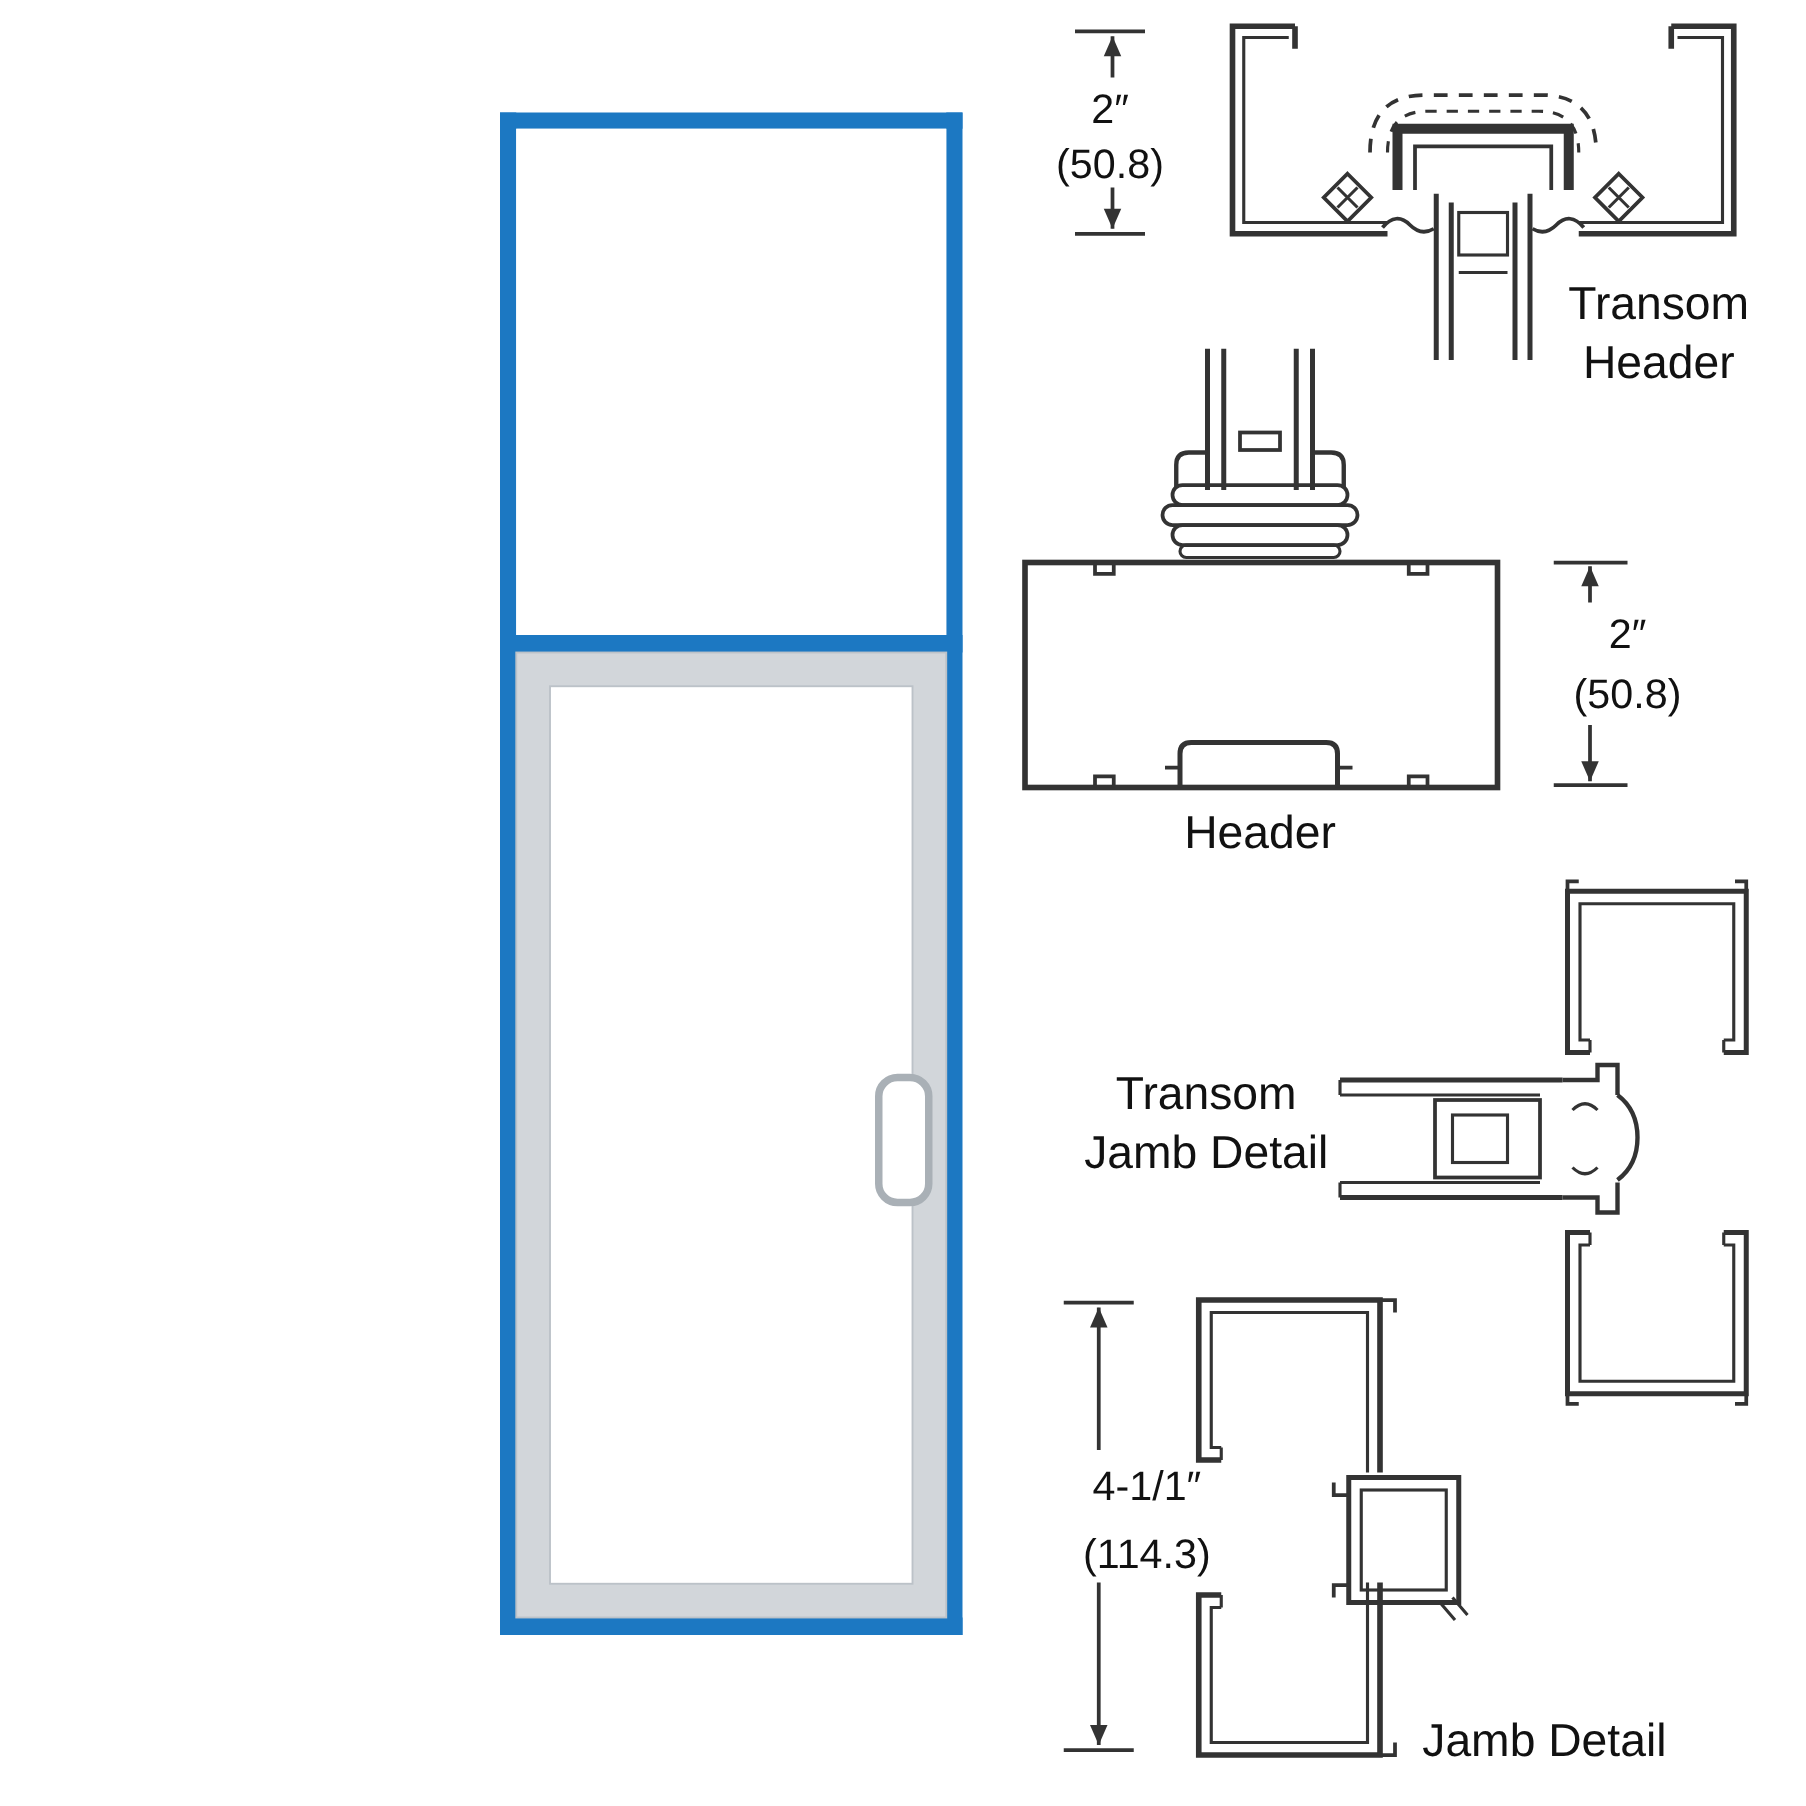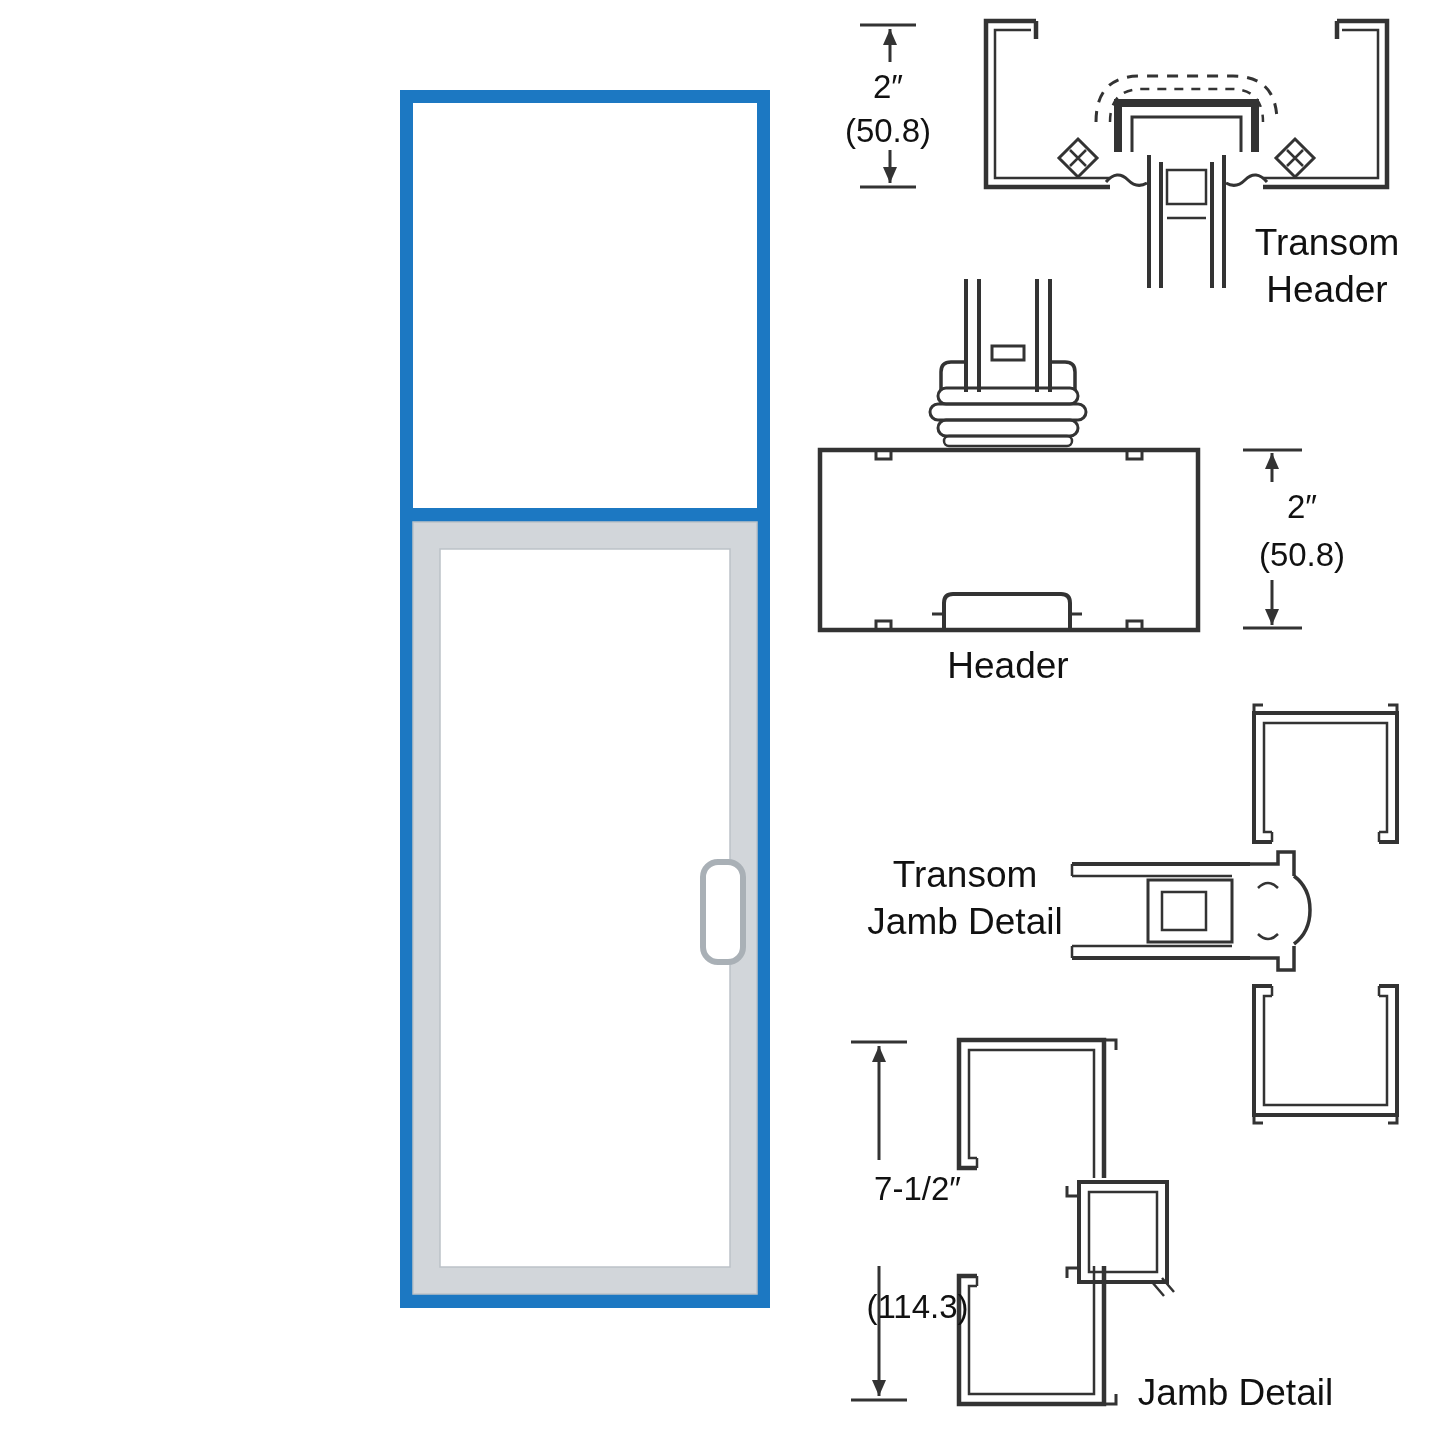--- a/index.html
+++ b/index.html
@@ -191,17 +191,17 @@
   <div class="label dim" style="left:1260px; top:486px; width:84px;">2″</div>
   <div class="label dim" style="left:1250px; top:534px; width:104px;">(50.8)</div>
 
   <div class="label label-lg" style="left:918px; top:642px; width:180px;">Header</div>
 
   <div class="label label-lg" style="left:845px; top:851px; width:240px;">
     <div>Transom</div>
     <div>Jamb Detail</div>
   </div>
 
-  <div class="label dim" style="left:845px; top:1168px; width:145px;">7-1/2″</div>
-  <div class="label dim" style="left:845px; top:1286px; width:145px;">(114.3)</div>
+  <div class="label dim" style="left:845px; top:1168px; width:145px;">4-1/1″</div>
+  <div class="label dim" style="left:845px; top:1222px; width:145px;">(114.3)</div>
 
   <div class="label label-lg" style="left:1118px; top:1369px; width:235px;">Jamb Detail</div>
 </div>
 
 </body></html>

